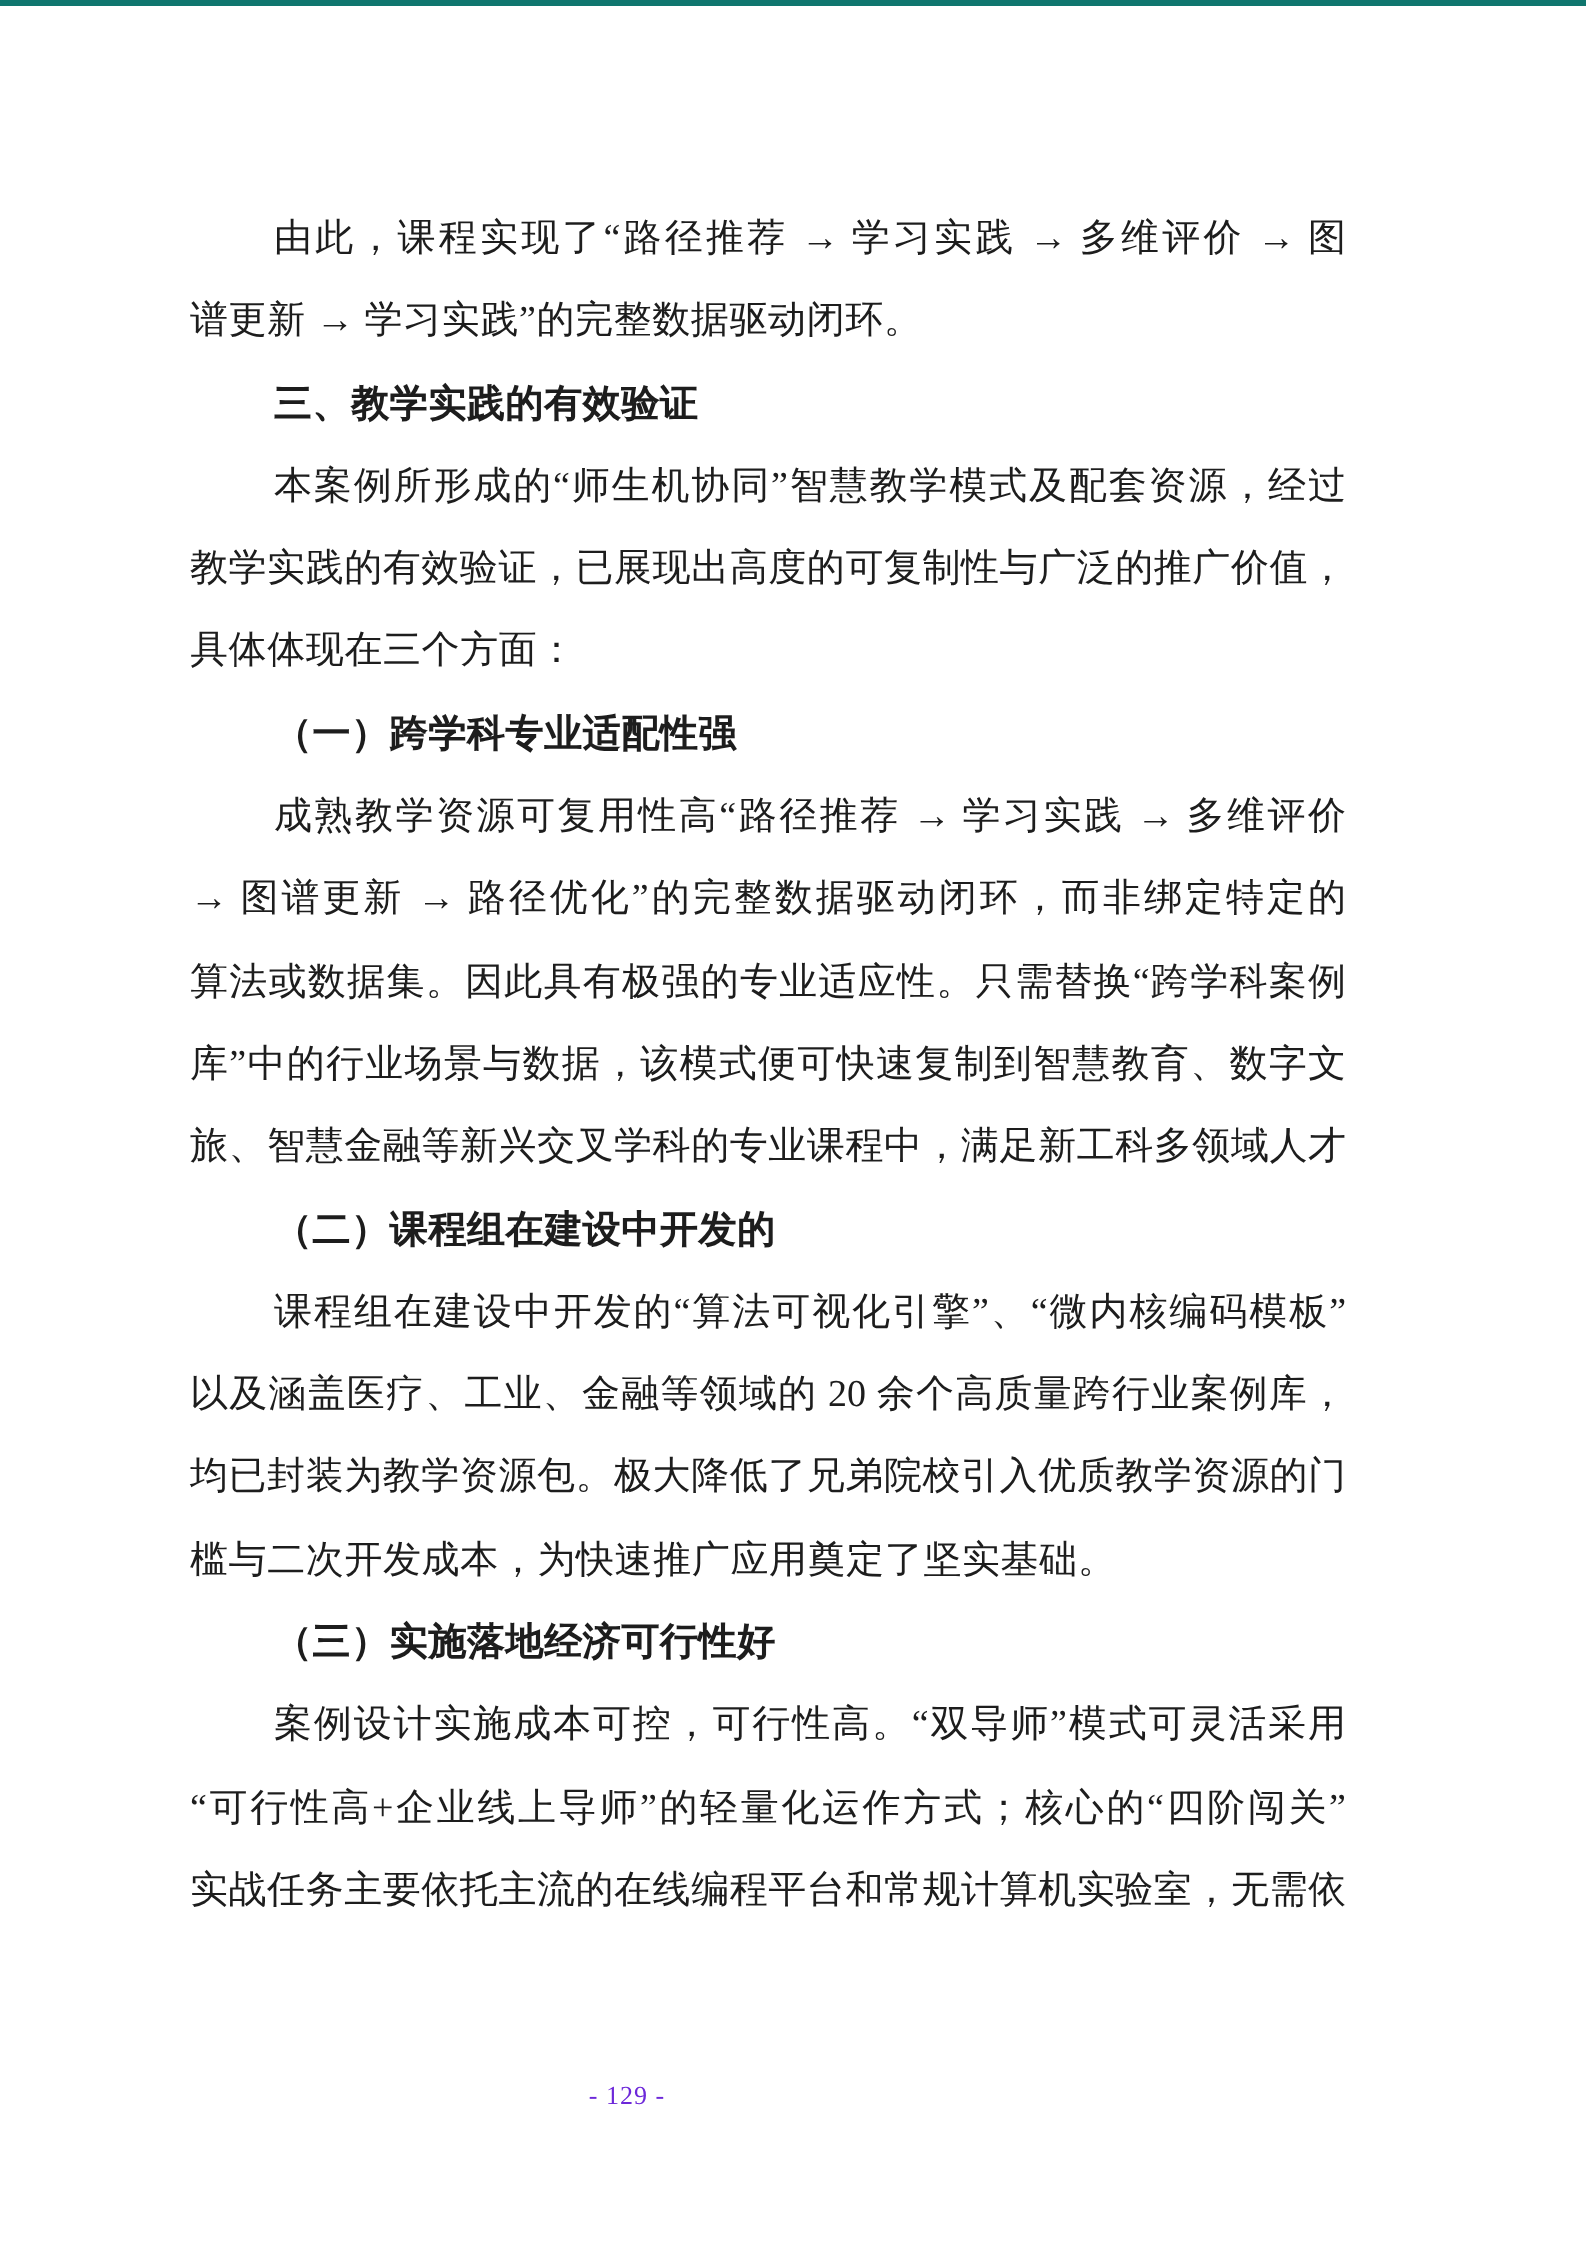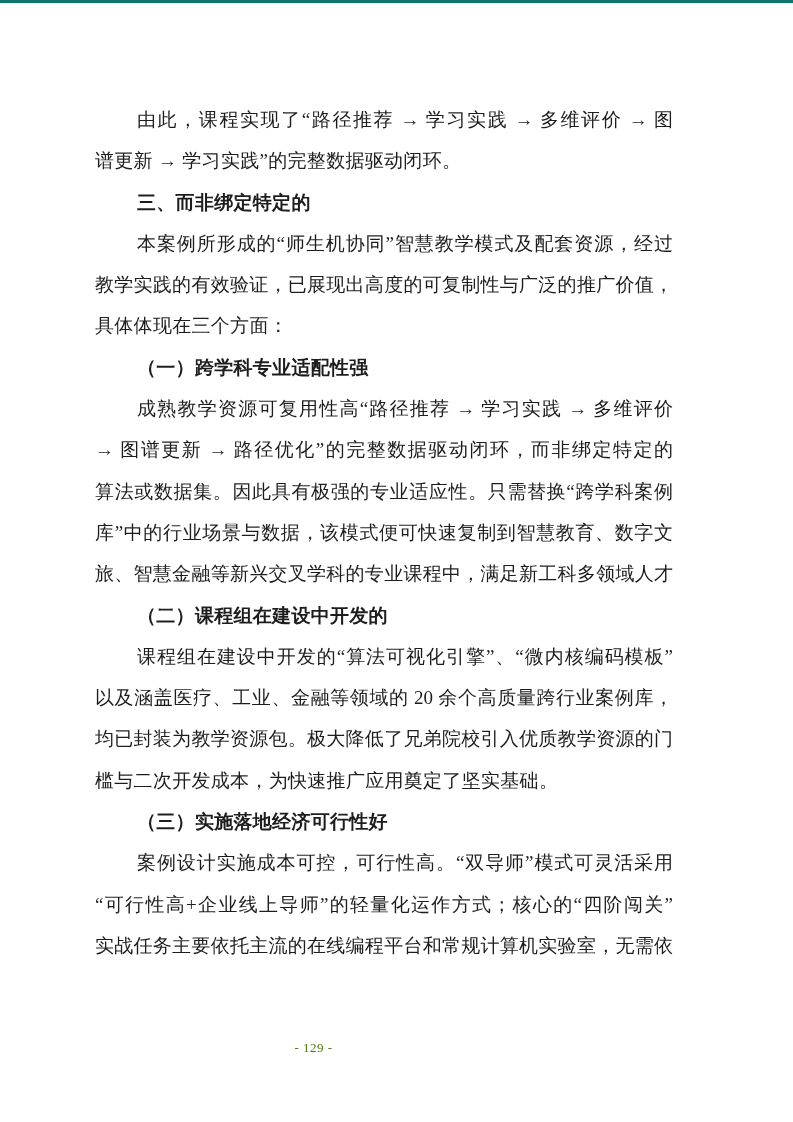--- a/index.html
+++ b/index.html
@@ -47,35 +47,35 @@
     font-weight: 700;
   }
   .footer {
     position: absolute;
     left: 0;
     top: 1036px;
     width: 627px;
     text-align: center;
     font-size: 13px;
     line-height: 18px;
-    color: #4d7c0f;
+    color: #6d28d9;
     letter-spacing: 0.5px;
   }
 </style>
 </head>
 <body>
 
 <div class="page">
   <div class="doc">
       <div class="paragraph">
         <div class="line indent fill">由此，课程实现了“路径推荐 → 学习实践 → 多维评价 → 图</div>
         <div class="line">谱更新 → 学习实践”的完整数据驱动闭环。</div>
       </div>
       <div class="heading">
-        <div class="line indent">三、而非绑定特定的</div>
+        <div class="line indent">三、教学实践的有效验证</div>
       </div>
       <div class="paragraph">
         <div class="line indent fill">本案例所形成的“师生机协同”智慧教学模式及配套资源，经过</div>
         <div class="line fill">教学实践的有效验证，已展现出高度的可复制性与广泛的推广价值，</div>
         <div class="line">具体体现在三个方面：</div>
       </div>
       <div class="heading">
         <div class="line indent">（一）跨学科专业适配性强</div>
       </div>
       <div class="paragraph">

